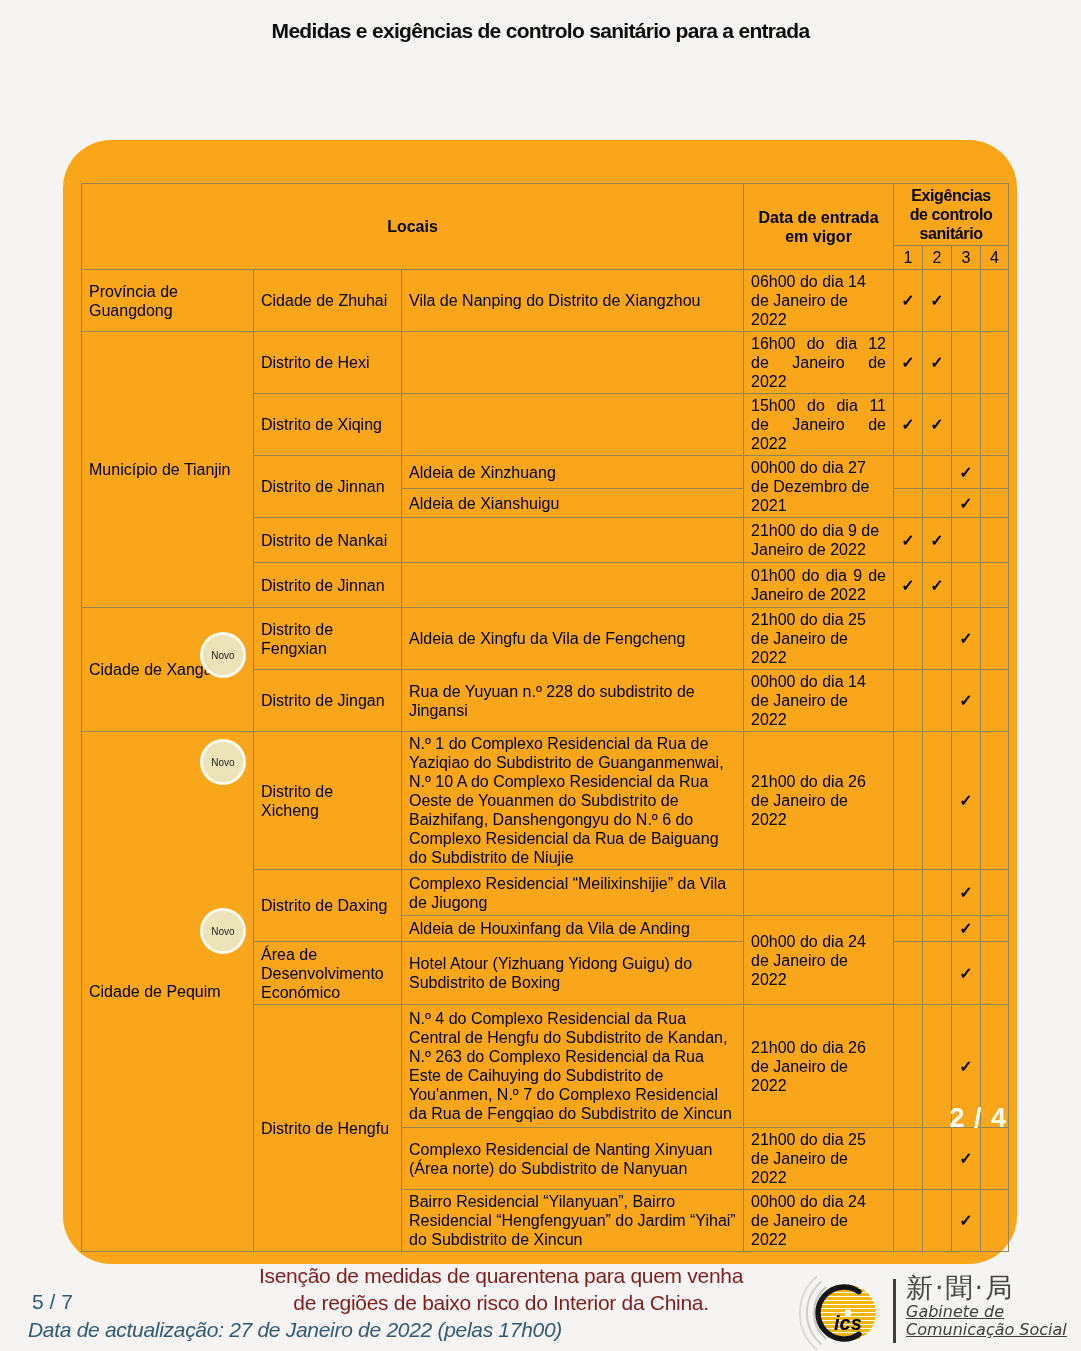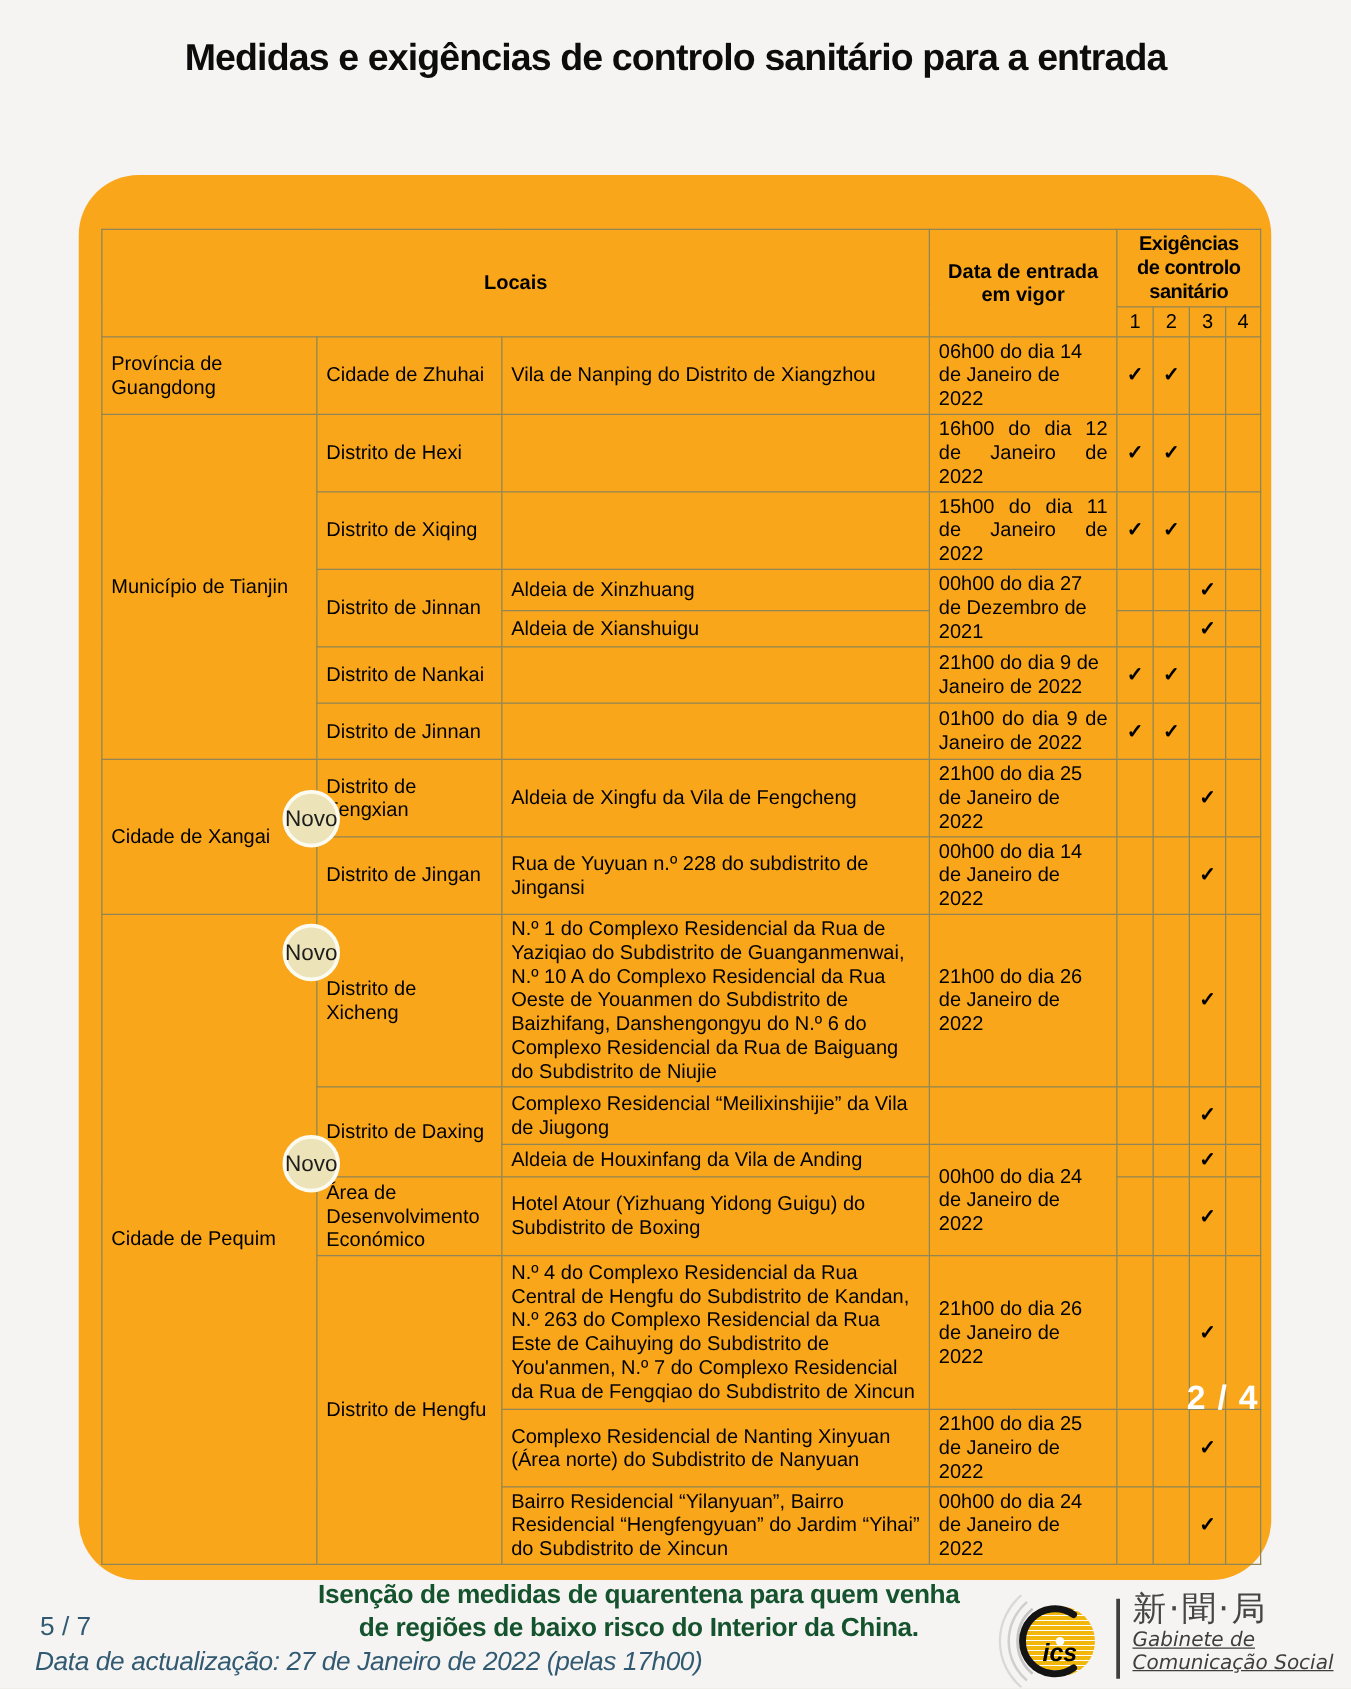--- a/index.html
+++ b/index.html
@@ -5,22 +5,22 @@
   html,body { margin:0; padding:0; background:#e9e9e9; }
   .page {
     position:relative; width:1081px; height:1351px; margin:0 auto;
     background:#f5f4f2; overflow:hidden;
     font-family:"Liberation Sans", sans-serif; color:#000;
   }
 
   
   .doc-title {
     position:absolute; top:10px; left:0; width:100%;
-    text-align:center; font-weight:bold; font-size:30px; line-height:41px;
-    letter-spacing:-0.7px; color:#0c0c0c;margin-top:16px;
+    text-align:center; font-weight:bold; font-size:21px; line-height:41px;
+    letter-spacing:-0.7px; color:#0c0c0c;
   }
   .doc-subtitle {
     position:absolute; top:82px; left:0; width:100%;
     text-align:center; font-weight:bold; font-size:40px; line-height:46px;
     letter-spacing:-1.5px; color:#f7a81b;
   }
 
   
   .panel {
     position:absolute; left:63px; top:140px; width:954px; height:1124px;
@@ -39,41 +39,41 @@
   }
   th.h-locais, th.h-date { font-weight:bold; font-size:17px; text-align:center; }
   th.h-req  { font-weight:bold; font-size:12.5px; line-height:14px; letter-spacing:-0.4px; text-align:center; padding:1px; }
   th.h-num  { font-weight:normal; font-size:15px; text-align:center; padding:0; }
   td.c-date { font-size:15.5px; }
   td.c-date.just { text-align:justify; }
   td.chk { text-align:center; padding:0; font-weight:bold; font-size:16px; }
 
   
   .novo-badge {
-    position:absolute; left:226px; width:40px; height:40px;
+    position:absolute; left:200px; width:40px; height:40px;
     background:#ede3b8; border:3px solid #fcfbf2; border-radius:50%;
     display:flex; align-items:center; justify-content:center;
-    font-size:18px; color:#1d1d1d; z-index:5;
+    font-size:10px; color:#1d1d1d; z-index:5;
   }
   .novo-1 { top:632px; } .novo-2 { top:739px; } .novo-3 { top:908px; }
 
   .page-badge {
     position:absolute; right:10px; top:963px;
     font-weight:bold; font-size:27px; color:#ffffff; letter-spacing:1px;
   }
 
   
   .doc-page-number {
     position:absolute; left:32px; top:1290px;
     font-size:21px; color:#315a72;
   }
   .exempt-note {
-    position:absolute; left:186px; top:1262px; width:650px;
-    text-align:center; font-weight:bold; font-size:21px; line-height:27px;
-    letter-spacing:-0.3px; color:#14532d;
+    position:absolute; left:176px; top:1262px; width:650px;
+    text-align:center; font-weight:normal; font-size:21px; line-height:27px;
+    letter-spacing:-0.3px; color:#7f1d1d;
   }
   .update-date {
     position:absolute; left:28px; top:1318px;
     font-size:21px; letter-spacing:-0.3px; color:#315a72;font-style:italic;
   }
 
   
   .logo { position:absolute; left:795px; top:1266px; width:286px; height:85px; }
   .logo-circle {
     position:absolute; left:25px; top:19px; width:56px; height:56px;

